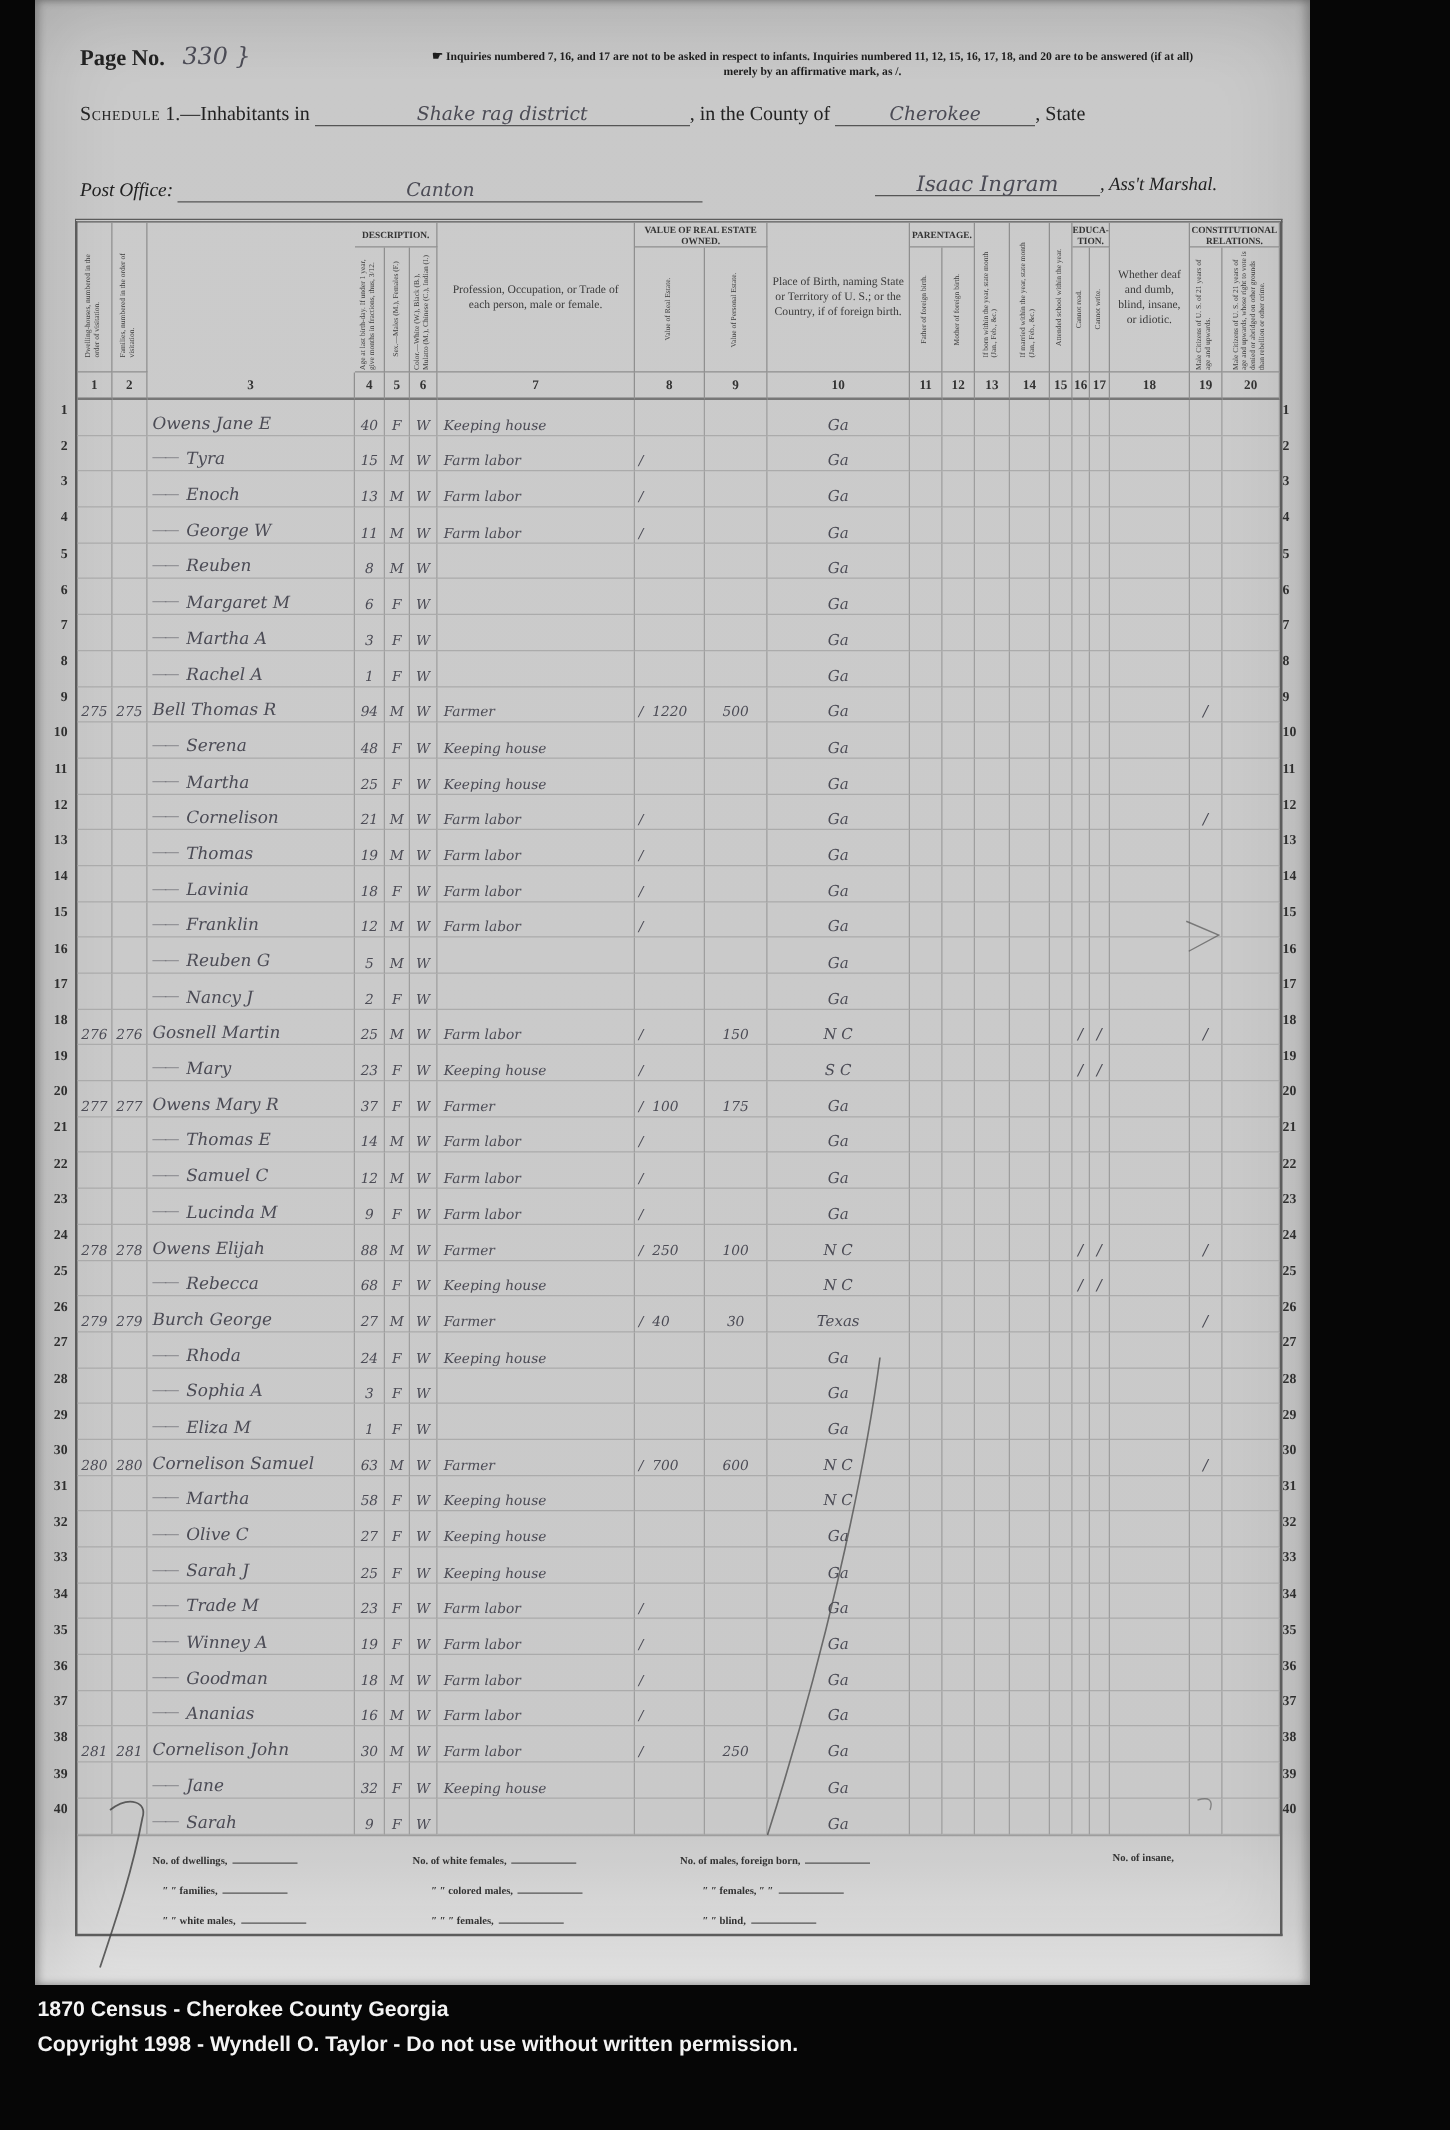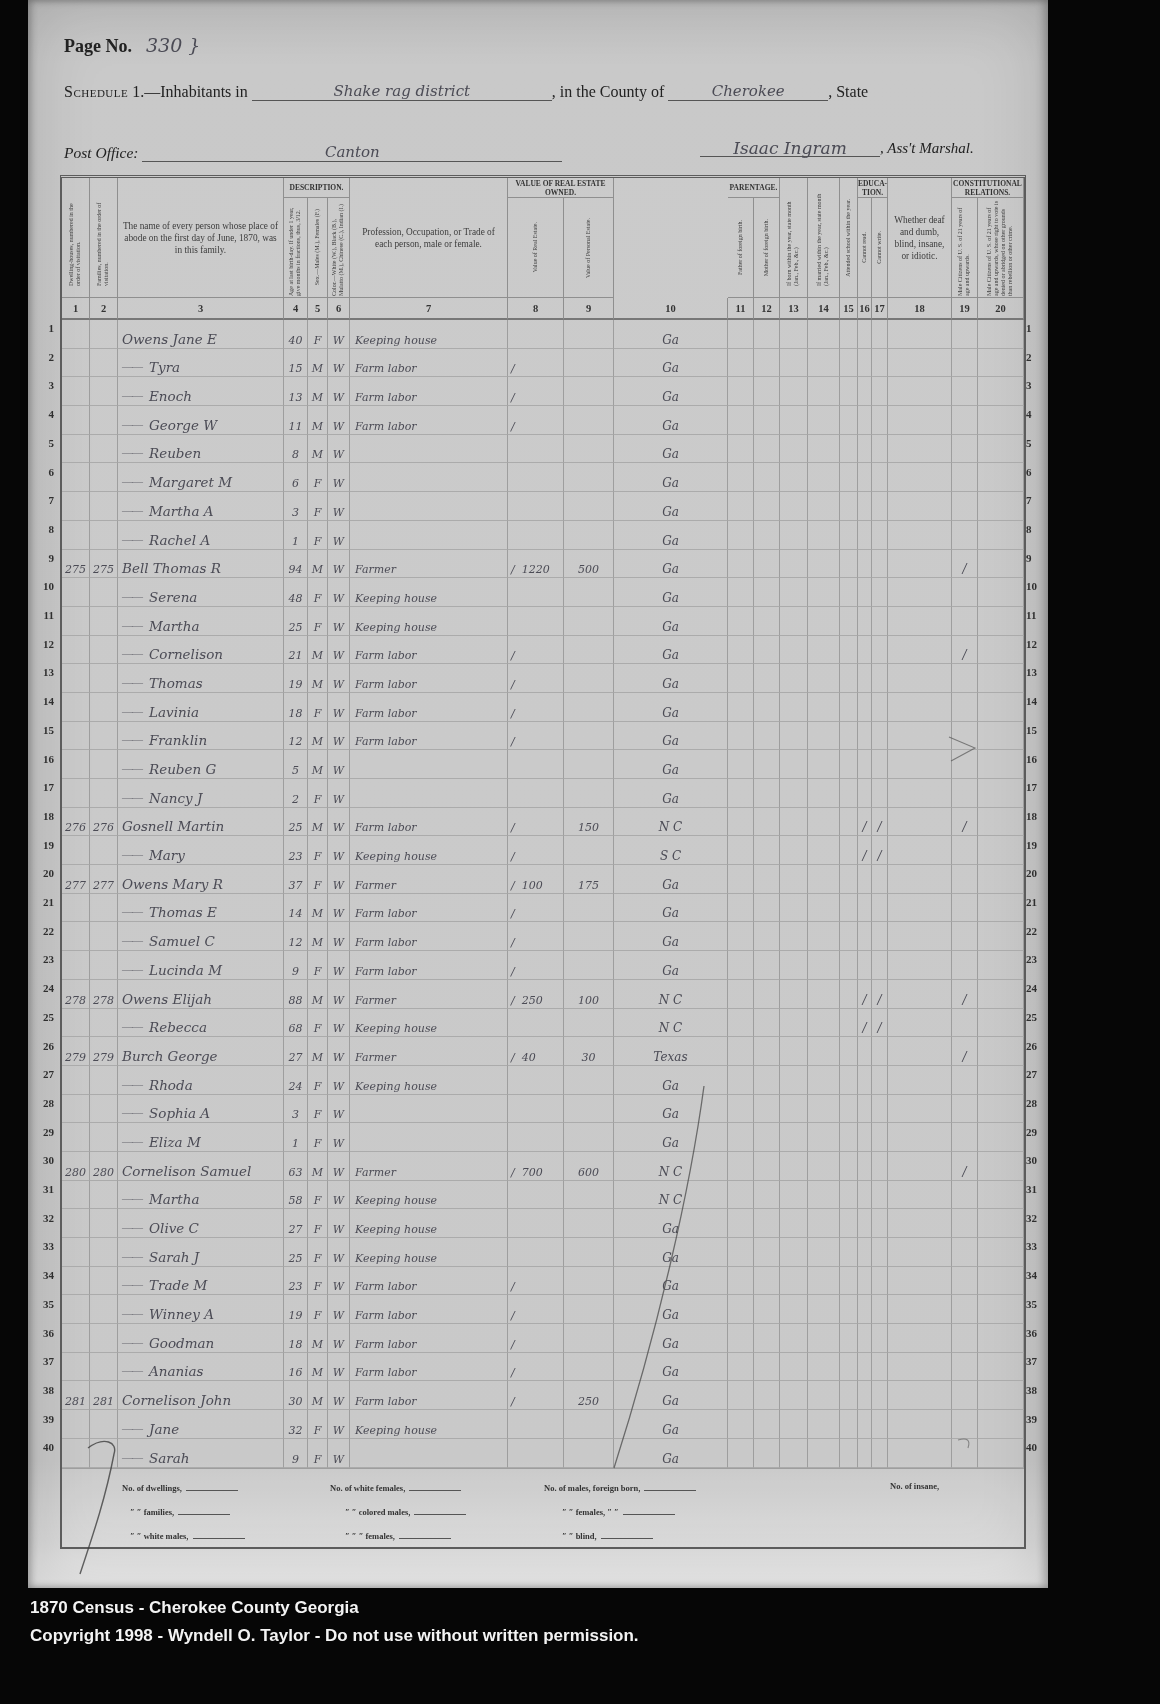--- a/index.html
+++ b/index.html
@@ -58,20 +58,25 @@
   .caption{position:absolute;left:30px;top:1594px;color:#f4f4f4;font-family:"Liberation Sans",sans-serif;font-weight:700;font-size:17px;line-height:28px;}
 </style>
 </head>
 <body>
 
 <div class="doc">
 
   <span class="pageno">Page No.</span>
   <span class="pagenoval ink">330 }</span>
 
+  <div class="note">
+    <span class="hand">☛</span>
+    <span>Inquiries numbered 7, 16, and 17 are not to be asked in respect to infants.  Inquiries numbered 11, 12, 15, 16, 17, 18, and 20 are to be answered (if at all)</span><br>
+    <span>merely by an affirmative mark, as /.</span>
+  </div>
 
   <div class="schl" style="left:36px;top:82px;">
     <span class="scaps">Schedule</span>
     <span>1.—Inhabitants in</span>
     <span class="blank" style="width:300px;"><span class="ink" style="font-size:15px;">Shake rag district</span></span><span>, in the County of</span>
     <span class="blank" style="width:160px;"><span class="ink" style="font-size:15px;">Cherokee</span></span><span>, State</span>
   </div>
 
 
   <div class="poline">
@@ -89,40 +94,40 @@
         <div class="gcell" style="grid-area: 1 / 8 / auto / 10;">VALUE OF REAL ESTATE OWNED.</div>
         <div class="gcell" style="grid-area: 1 / 11 / auto / 13;">PARENTAGE.</div>
         <div class="gcell" style="grid-area: 1 / 16 / auto / 18;">EDUCA- TION.</div>
         <div class="gcell" style="grid-area: 1 / 19 / auto / 21;">CONSTITUTIONAL RELATIONS.</div>
         <div class="hcell vert" style="grid-area: 1 / 1 / 3 / 2;">
           <span>Dwelling-houses, numbered in the order of visitation.</span>
         </div>
         <div class="hcell vert" style="grid-area: 1 / 2 / 3 / 3;">
           <span>Families, numbered in the order of visitation.</span>
         </div>
-        <div class="hcell horiz" style="grid-area: 1 / 3 / 3 / 4;">
-          <span>The name of every person whose place of abode on the first day of June, 1870, was in this family.</span>
-        </div>
         <div class="hcell vert" style="grid-area: 2 / 4 / 3 / 5;">
           <span>Age at last birth-day. If under 1 year, give months in fractions, thus, 3/12.</span>
         </div>
         <div class="hcell vert" style="grid-area: 2 / 5 / 3 / 6;">
           <span>Sex.—Males (M.), Females (F.)</span>
         </div>
         <div class="hcell vert" style="grid-area: 2 / 6 / 3 / 7;">
           <span>Color.—White (W.), Black (B.), Mulatto (M.), Chinese (C.), Indian (I.)</span>
         </div>
         <div class="hcell horiz" style="grid-area: 1 / 7 / 3 / 8;">
           <span>Profession, Occupation, or Trade of each person, male or female.</span>
         </div>
         <div class="hcell vert" style="grid-area: 2 / 8 / 3 / 9;">
           <span>Value of Real Estate.</span>
         </div>
         <div class="hcell vert" style="grid-area: 2 / 9 / 3 / 10;">
           <span>Value of Personal Estate.</span>
+        </div>
+        <div class="hcell horiz" style="grid-area: 1 / 10 / 3 / 11;">
+          <span>Place of Birth, naming State or Territory of U. S.; or the Country, if of foreign birth.</span>
         </div>
         <div class="hcell vert" style="grid-area: 2 / 11 / 3 / 12;">
           <span>Father of foreign birth.</span>
         </div>
         <div class="hcell vert" style="grid-area: 2 / 12 / 3 / 13;">
           <span>Mother of foreign birth.</span>
         </div>
         <div class="hcell vert" style="grid-area: 1 / 13 / 3 / 14;">
           <span>If born within the year, state month (Jan., Feb., &amp;c.)</span>
         </div>

